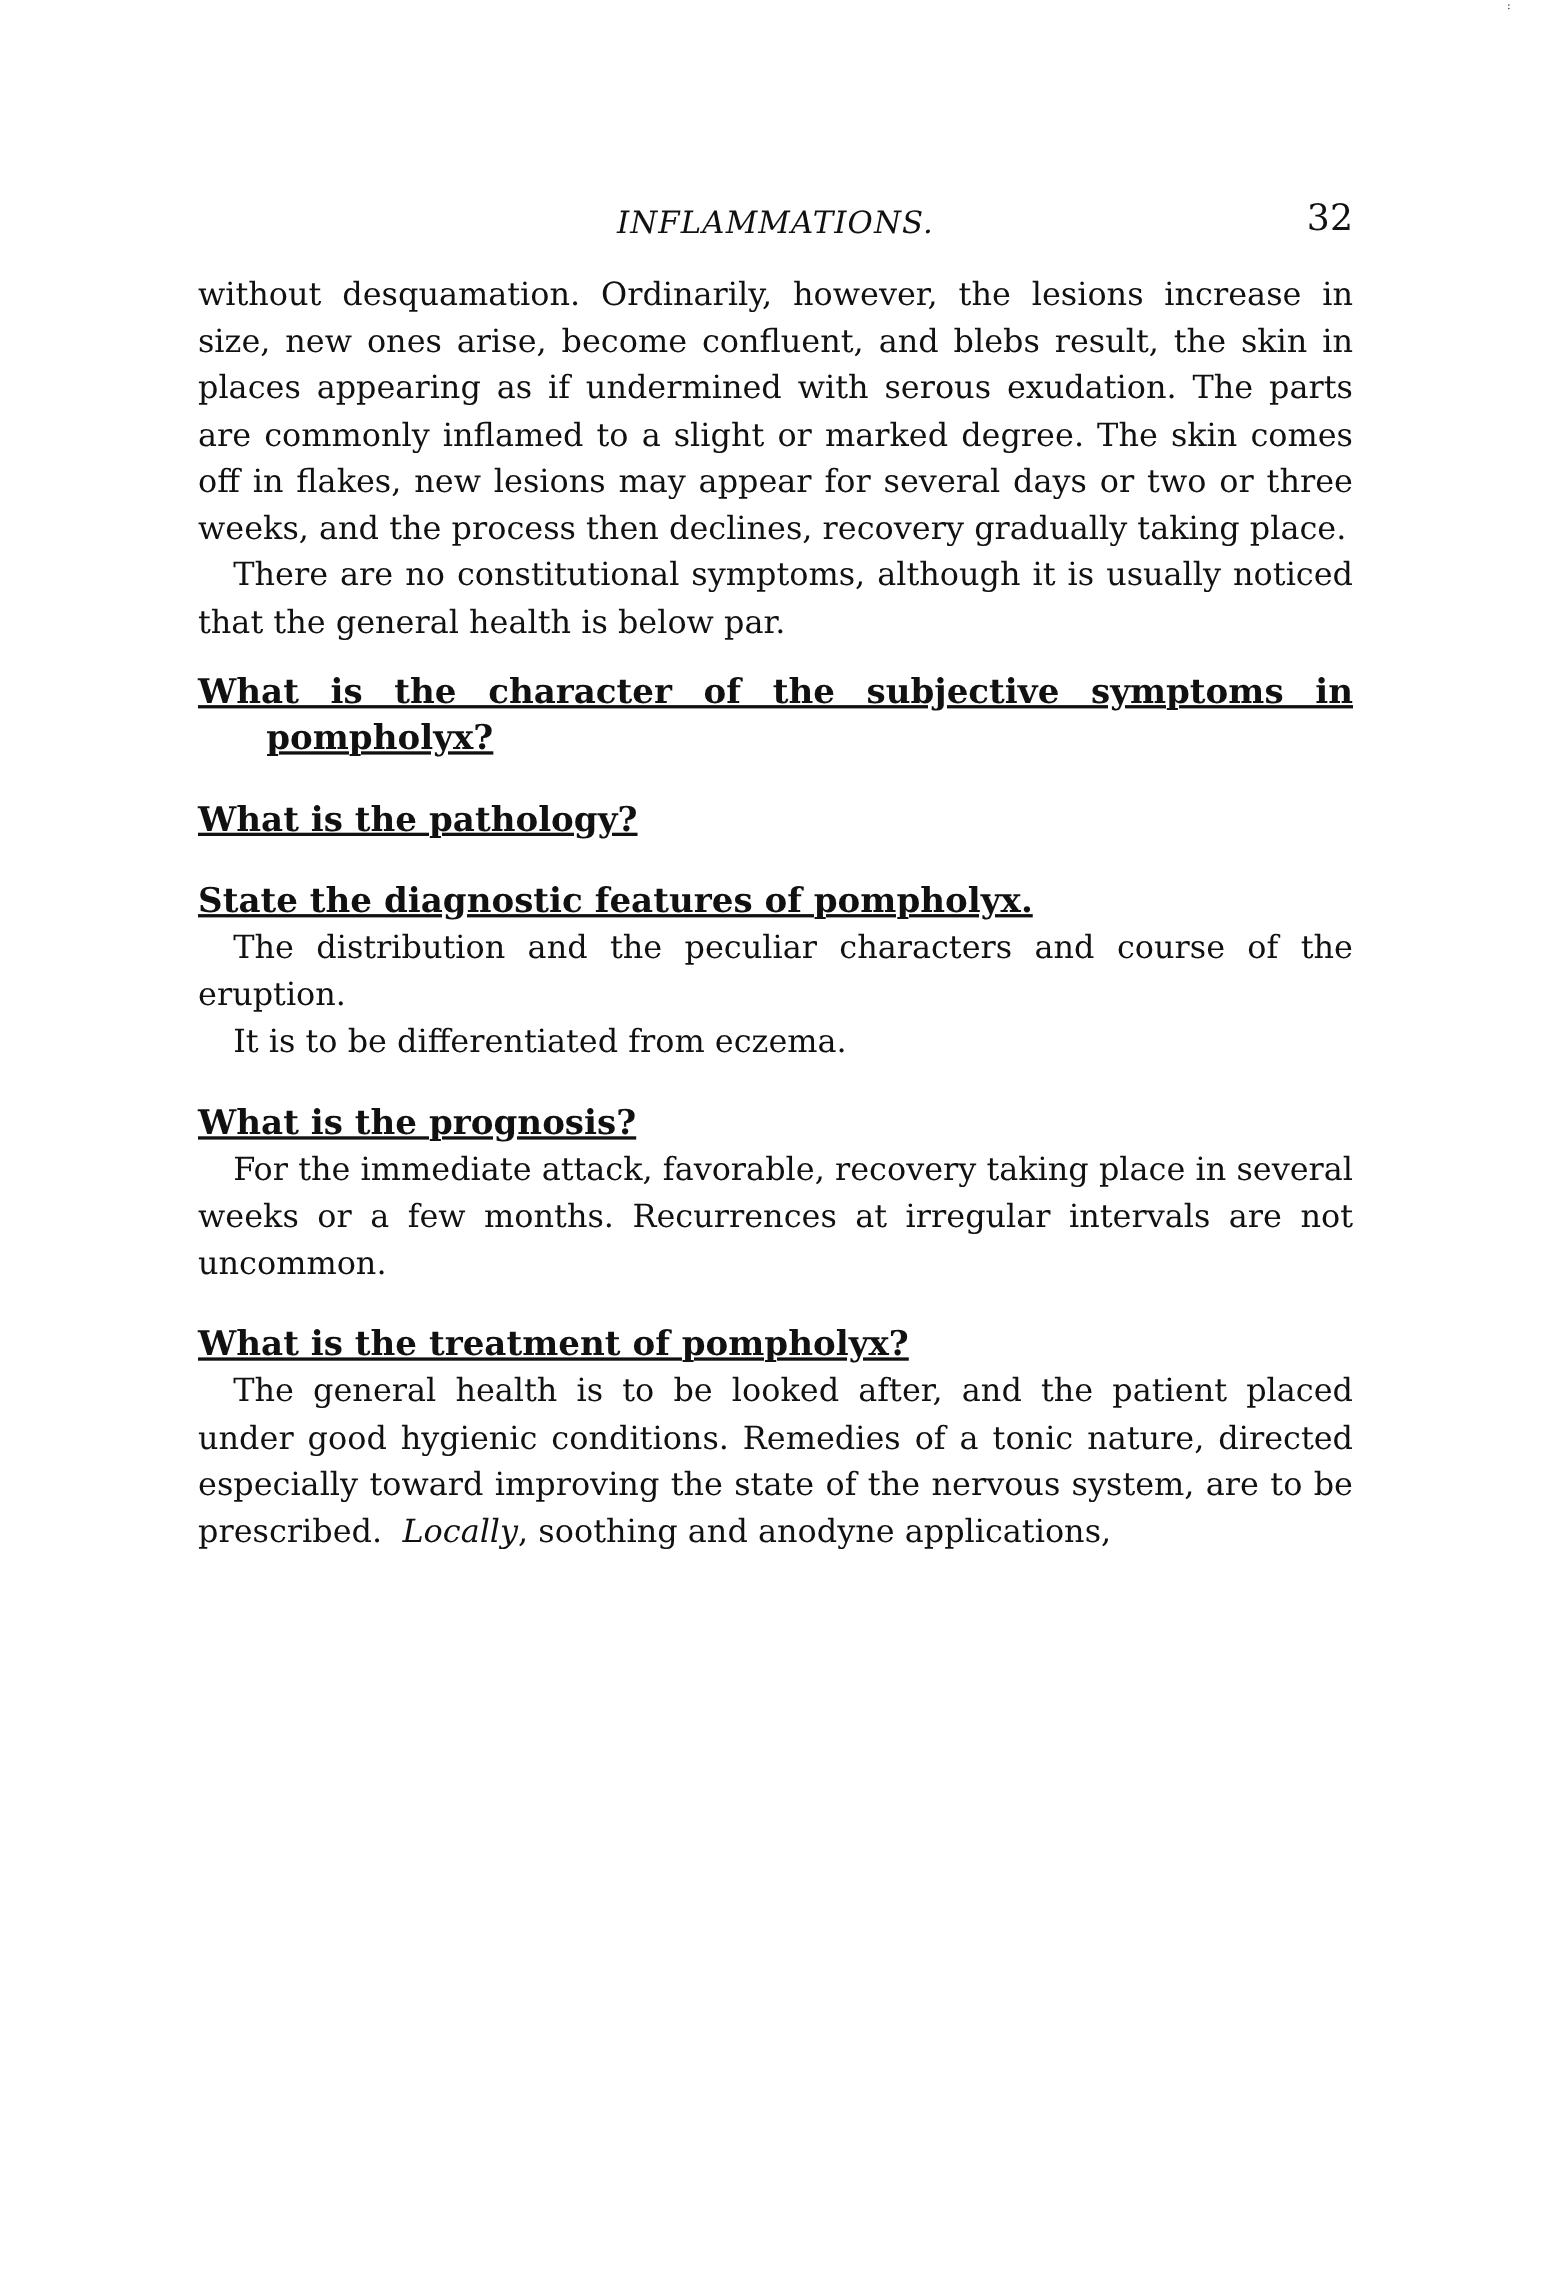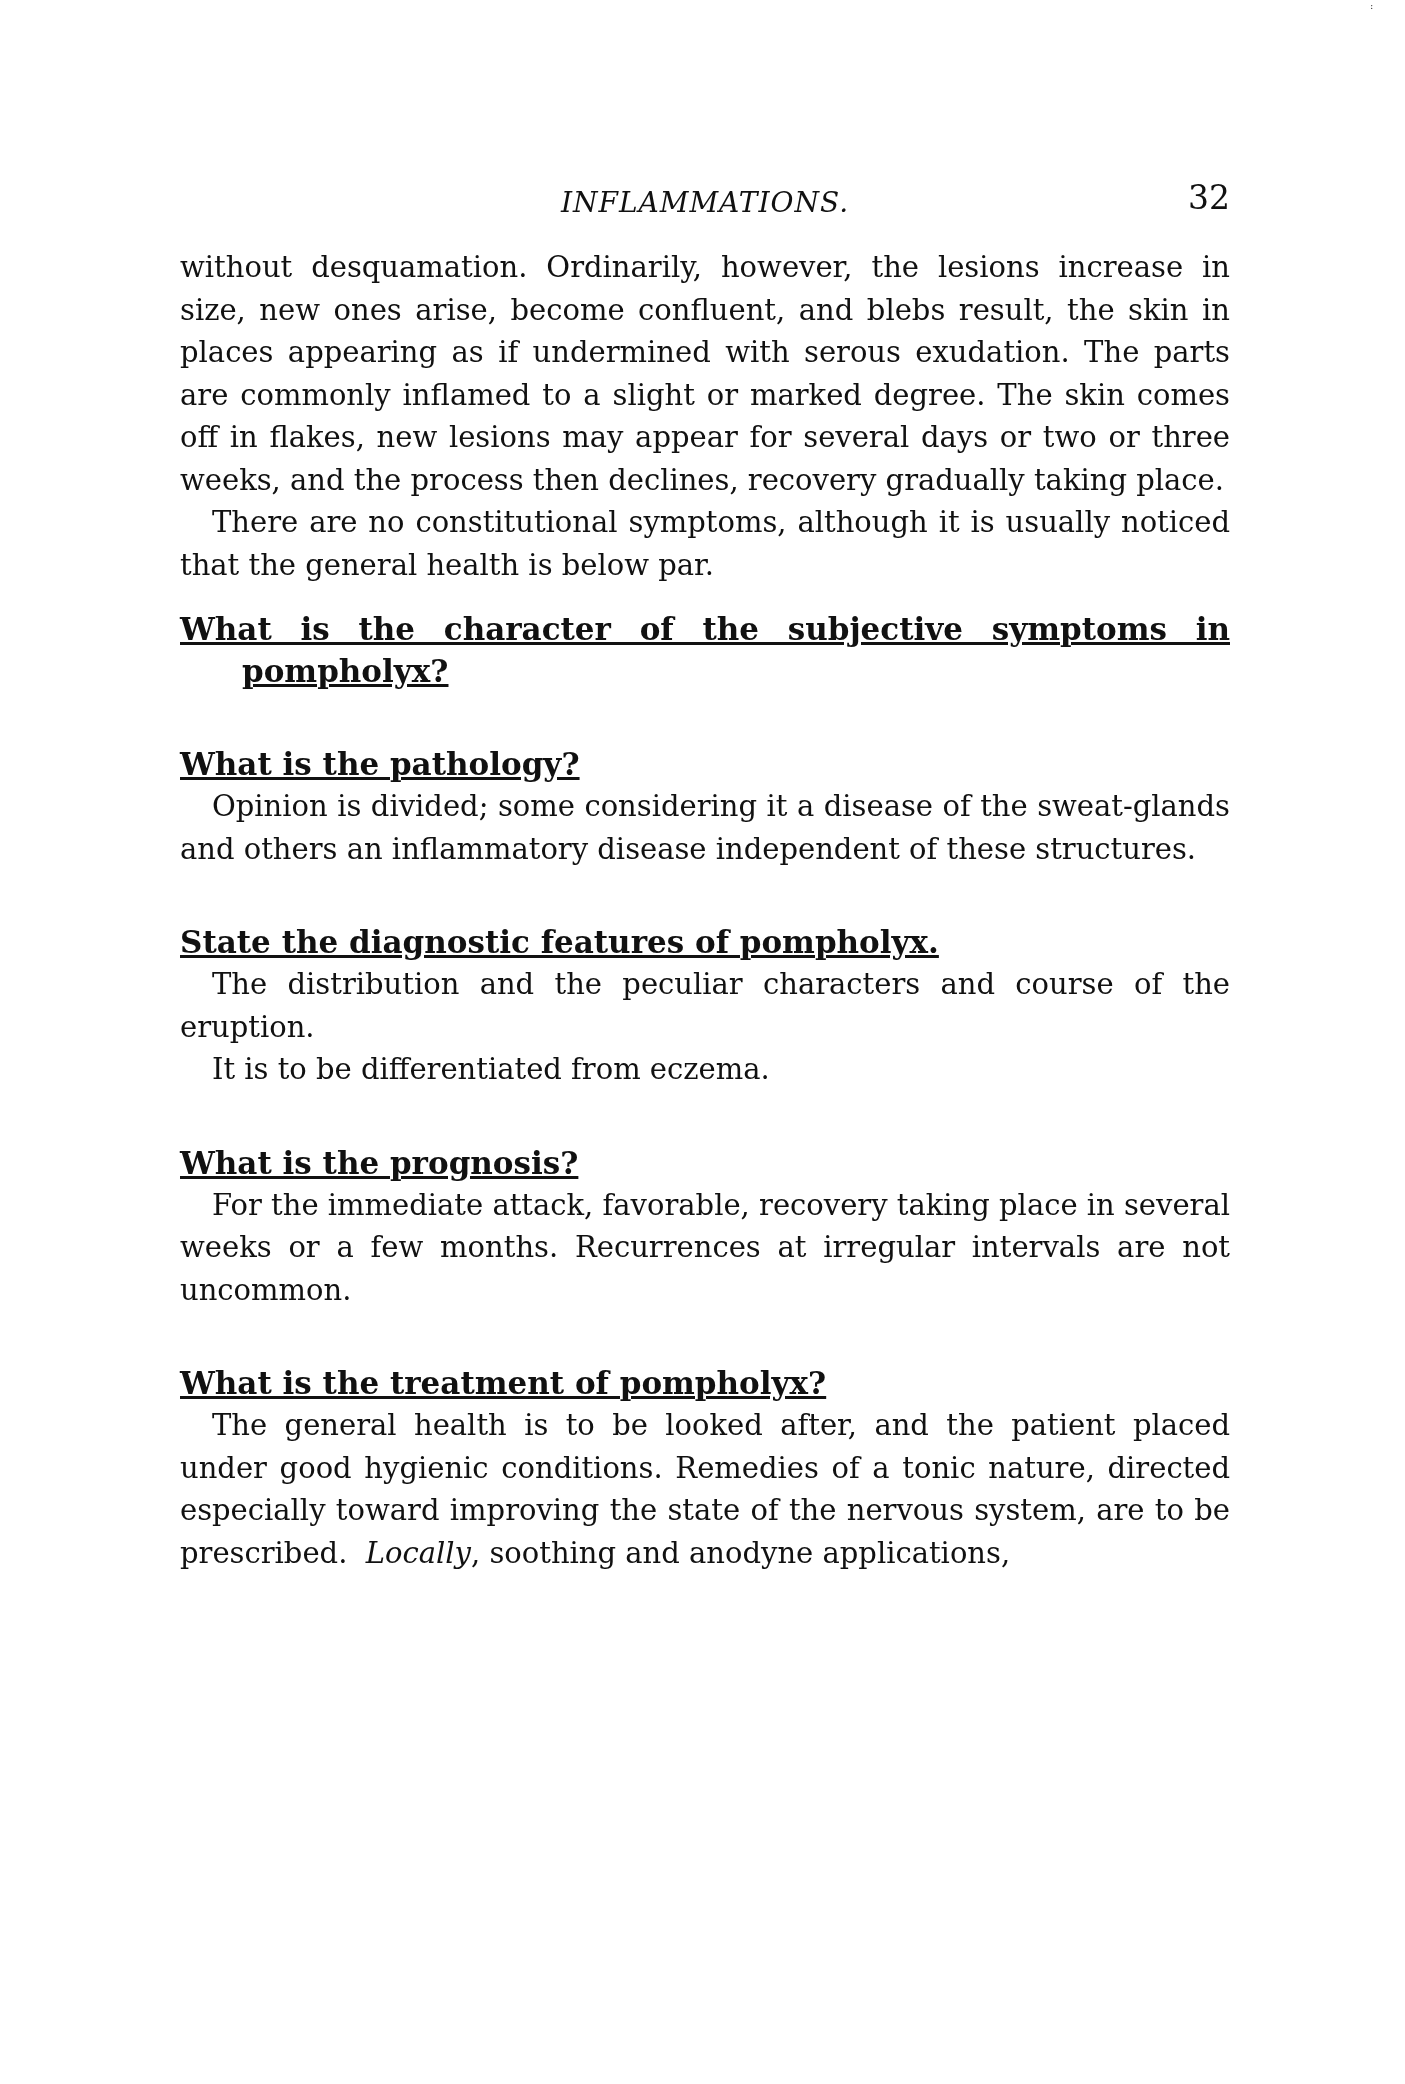--- a/index.html
+++ b/index.html
@@ -27,21 +27,21 @@
     font-size: 29px; line-height: 42.5px;
   }
   .para { margin: 0; text-align: justify; text-indent: 32px; }
   .para.no-indent { text-indent: 0; }
   .question {
     margin: 22px 0 0 0; font-weight: bold; font-size: 31px;
     line-height: 42px; padding-left: 62px; text-indent: -62px;
     text-align: justify;
     text-decoration: underline;
   }
-  .question.tall { margin-top: 51px; }
+  .question.tall { margin-top: 32px; }
   .em { font-style: italic; }
 </style>
 </head>
 <body>
 
 <div class="corner-mark">:</div>
 
 <header class="running-head">
   <div class="running-title">INFLAMMATIONS.</div>
   <div class="page-number">32</div>
@@ -54,21 +54,20 @@
     <p class="para">There are no constitutional symptoms, although it is usually noticed that the general health is below par.</p>
   </section>
 
   <section>
     <h3 class="question">What is the character of the subjective symptoms in pompholyx?</h3>
   </section>
 
 
   <section>
     <h3 class="question tall">What is the pathology?</h3>
-    <p class="para">Opinion is divided; some considering it a disease of the sweat-glands and others an inflammatory disease independent of these structures.</p>
   </section>
 
   <section>
     <h3 class="question tall">State the diagnostic features of pompholyx.</h3>
     <p class="para">The distribution and the peculiar characters and course of the eruption.</p>
     <p class="para">It is to be differentiated from eczema.</p>
   </section>
 
   <section>
     <h3 class="question tall">What is the prognosis?</h3>

